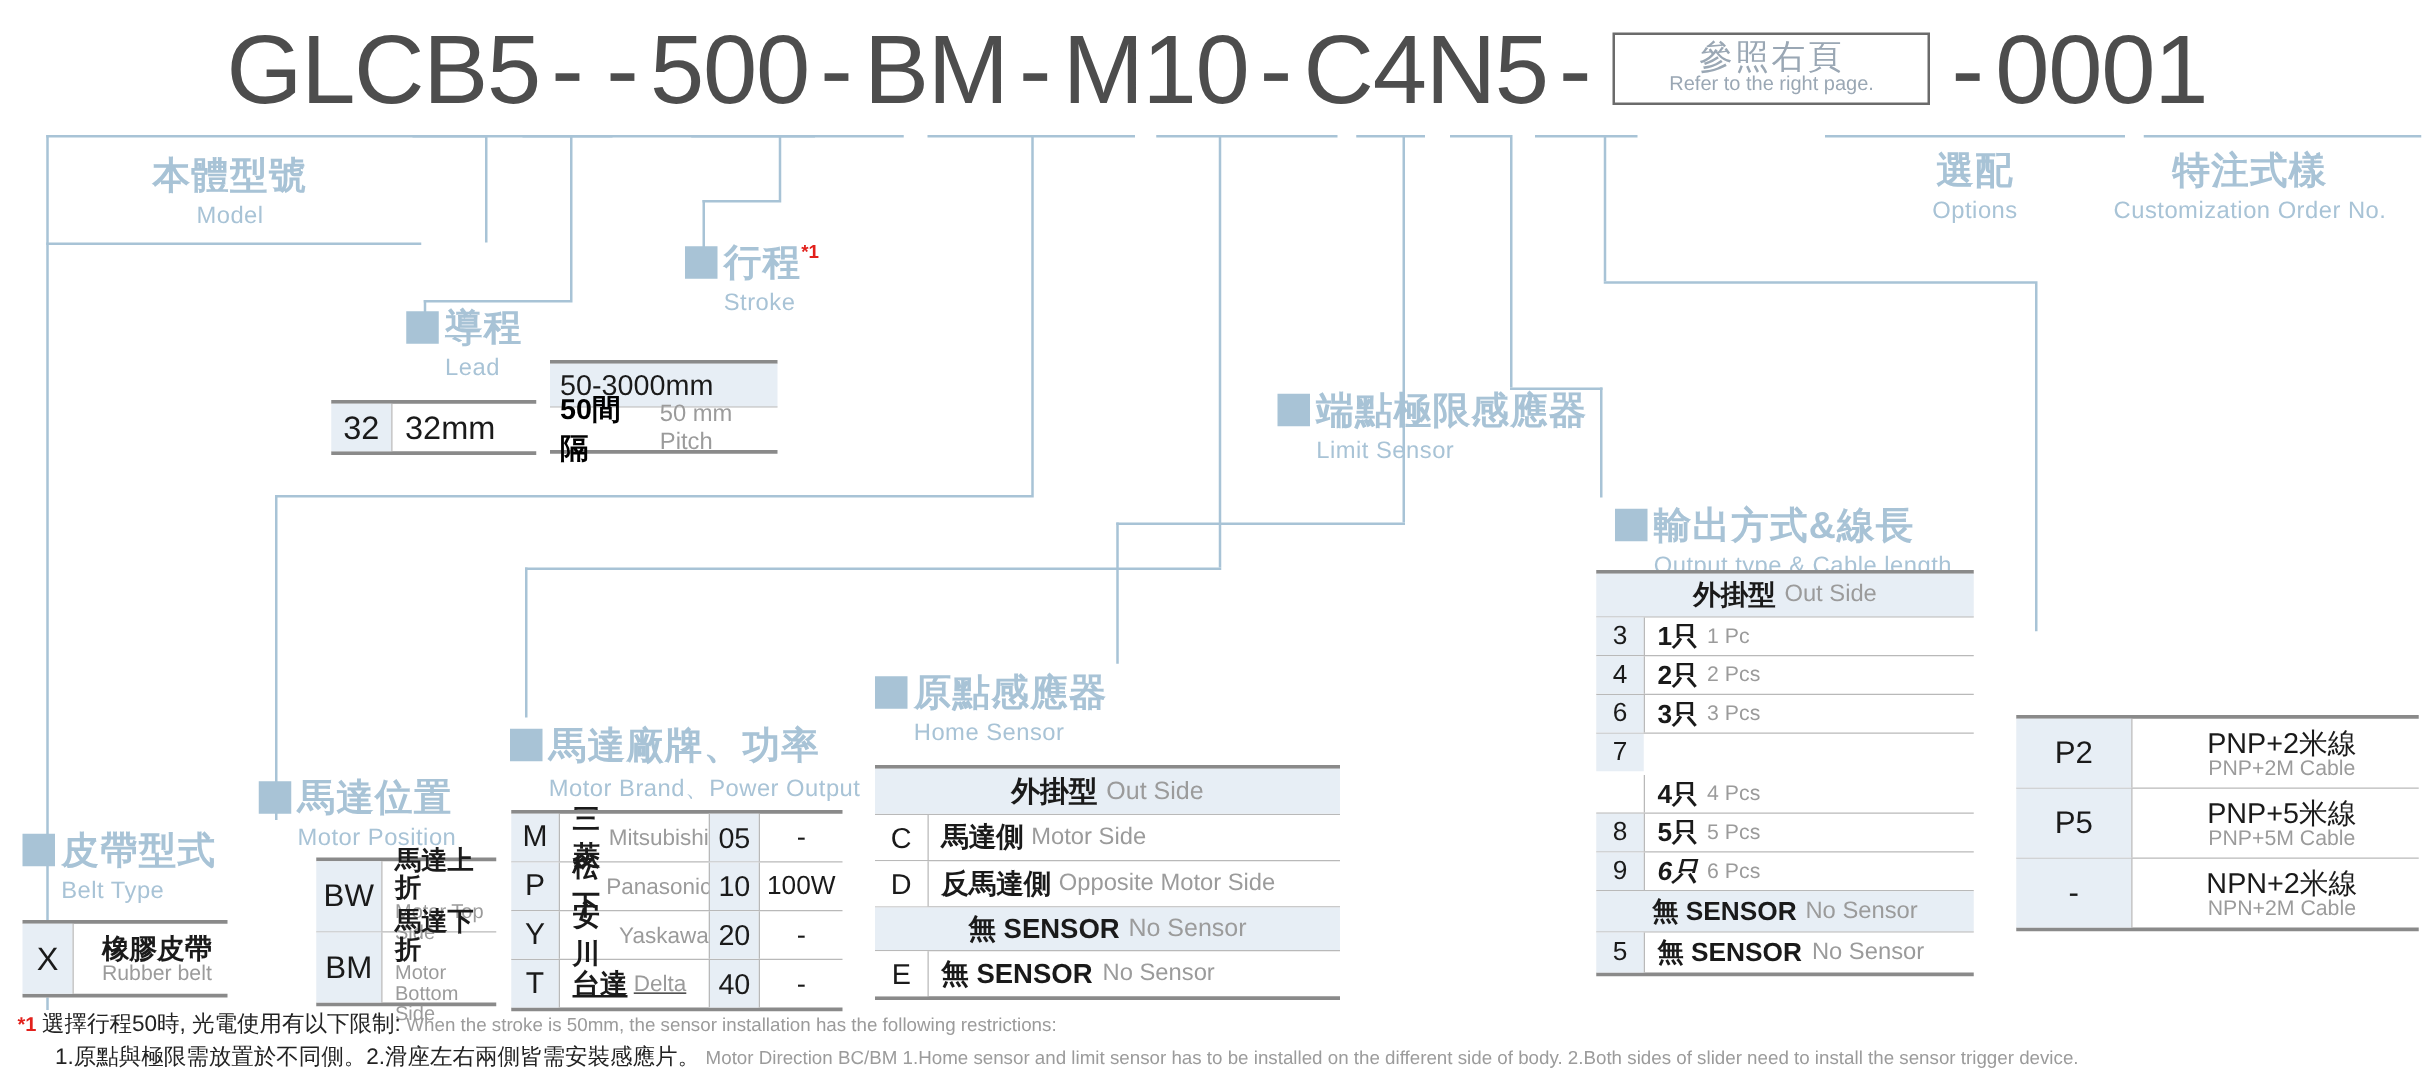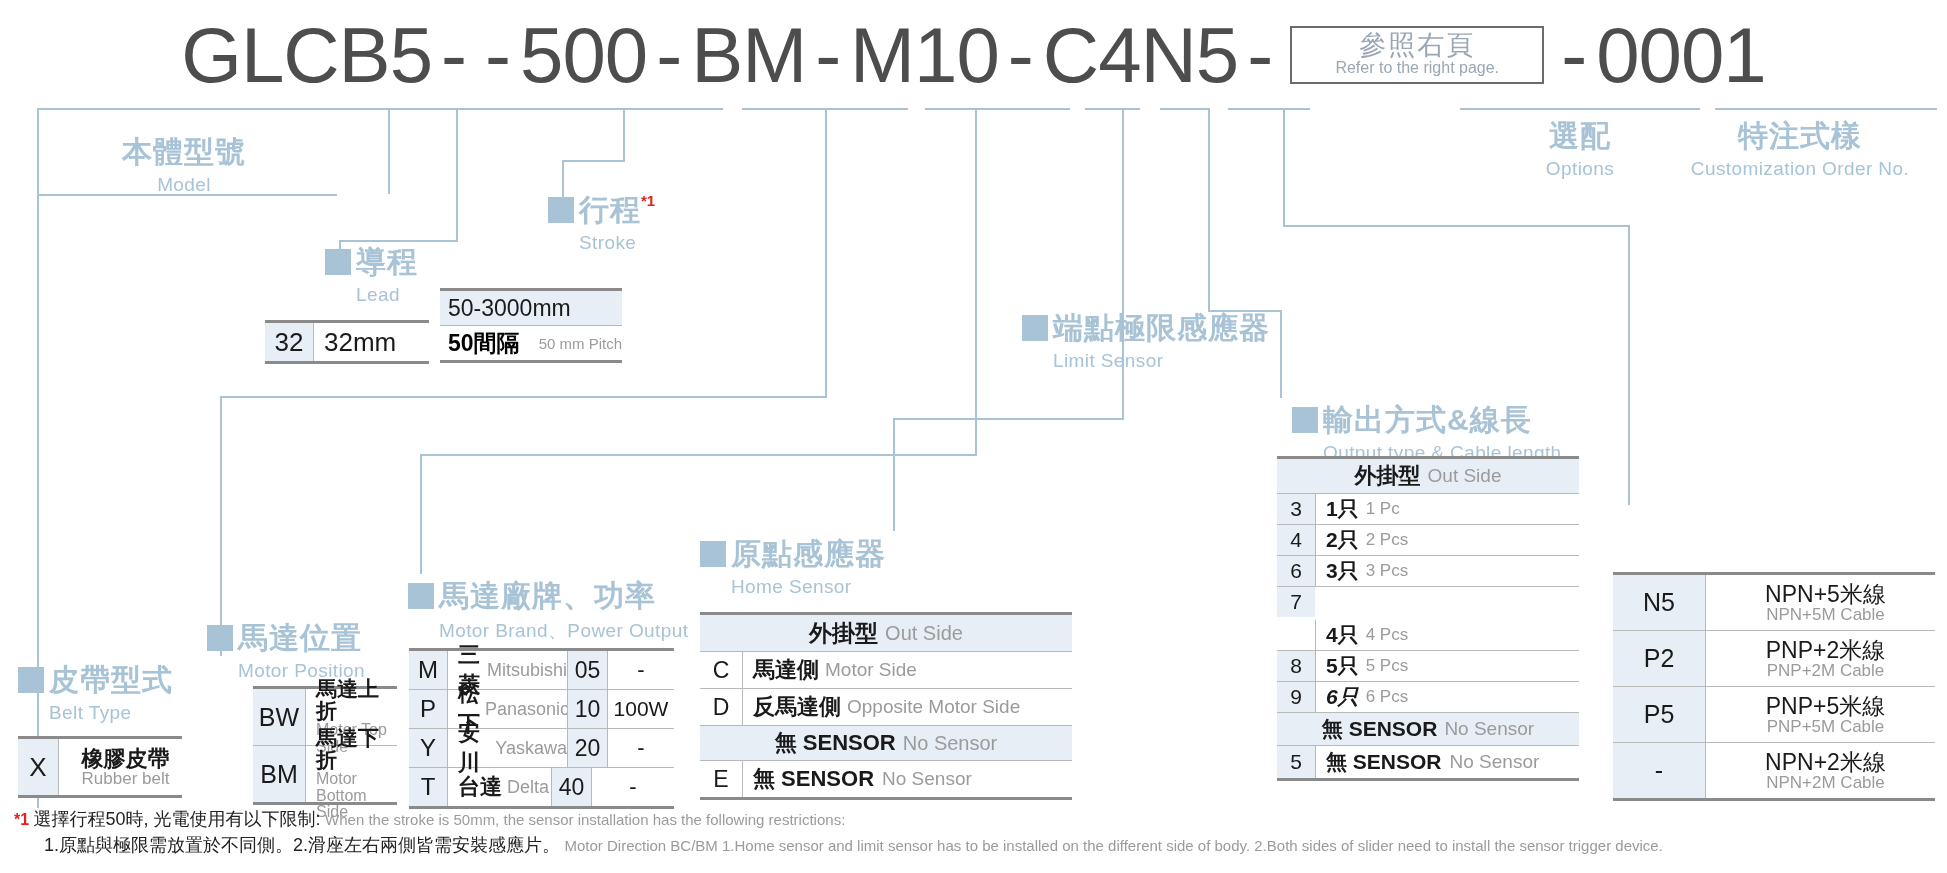--- a/index.html
+++ b/index.html
@@ -127,21 +127,21 @@
 <div class="ln lnv" style="left:1280px;top:310px;height:88px;"></div>
 
 <div class="ln lnv" style="left:1283px;top:108px;height:0px;"></div>
 <div class="ln lnh" style="left:1283px;top:225px;width:345px;"></div>
 <div class="ln lnv" style="left:1283px;top:108px;height:117px;"></div>
 <div class="ln lnv" style="left:1628px;top:225px;height:280px;"></div>
 
 <div class="ln lnh" style="left:1460px;top:108px;width:240px;"></div>
 <div class="ln lnh" style="left:1715px;top:108px;width:222px;"></div>
 
-<div class="grp ctr" style="left:84px;top:132px;width:200px;">
+<div class="grp ctr" style="left:84px;top:120px;width:200px;">
   <span class="zh">本體型號</span>
   <span class="en">Model</span>
 </div>
 
 <div class="grp" style="left:1480px;top:116px;width:200px;text-align:center;">
   <span class="zh">選配</span>
   <span class="en">Options</span>
 </div>
 
 <div class="grp" style="left:1660px;top:116px;width:280px;text-align:center;">
@@ -196,21 +196,21 @@
   </div>
 </div>
 
 <div class="tbl" id="tbl-stroke" style="left:440px;top:288px;width:182px;font-size:23px;">
   <div class="trow">
     <div class="tfull" style="height:34px;justify-content:flex-start;padding-left:8px;width:100%;">50-3000mm</div>
   </div>
   <div class="trow">
     <div style="height:34px;display:flex;align-items:center;padding-left:8px;width:100%;box-sizing:border-box;justify-content:space-between;">
       <span class="zhs">50間隔</span>
-      <span class="ens" style="font-size:15px;margin-left:16px;">50 mm Pitch</span>
+      <span class="ens" style="font-size:19px;margin-left:16px;">50 mm Pitch</span>
     </div>
   </div>
 </div>
 
 <div class="tbl" id="tbl-belt" style="left:18px;top:736px;width:164px;">
   <div class="trow">
     <div class="tcode" style="width:40px;height:56px;font-size:26px;">X</div>
     <div class="tdesc stk" style="height:56px;">
       <span class="zhs" style="font-size:22px;">橡膠皮帶</span>
       <span class="ens" style="font-size:17px;">Rubber belt</span>
@@ -258,21 +258,21 @@
     <div class="tcode" style="width:38px;height:38px;font-size:24px;">Y</div>
     <div class="tdesc" style="height:38px;width:120px;flex:none;">
       <span class="zhs" style="font-size:22px;">安川</span>
       <span class="ens" style="font-size:18px;margin-left:5px;">Yaskawa</span>
     </div>
     <div class="tcode" style="width:40px;height:38px;font-size:23px;border-left:1px solid #b9b9b9;">20</div>
     <div class="tdesc" style="height:38px;justify-content:center;padding-left:0;font-size:22px;">-</div>
   </div>
   <div class="trow">
     <div class="tcode" style="width:38px;height:38px;font-size:24px;">T</div>
-    <div class="tdesc" style="height:38px;width:104px;flex:none;">
+    <div class="tdesc" style="height:38px;width:120px;flex:none;text-decoration:underline;">
       <span class="zhs" style="font-size:22px;">台達</span>
       <span class="ens" style="font-size:18px;margin-left:5px;">Delta</span>
     </div>
     <div class="tcode" style="width:40px;height:38px;font-size:23px;border-left:1px solid #b9b9b9;">40</div>
     <div class="tdesc" style="height:38px;justify-content:center;padding-left:0;font-size:22px;">-</div>
   </div>
 </div>
 
 <div class="tbl" id="tbl-home" style="left:700px;top:612px;width:372px;">
   <div class="trow">
@@ -368,27 +368,20 @@
   <div class="trow">
     <div class="tcode" style="width:38px;height:32px;font-size:21px;">5</div>
     <div class="tdesc" style="height:32px;">
       <span class="zhs" style="font-size:21px;">無 SENSOR</span>
       <span class="ens" style="font-size:19px;margin-left:8px;">No Sensor</span>
     </div>
   </div>
 </div>
 
 <div class="tbl" id="tbl-output" style="left:1613px;top:572px;width:322px;">
-  <div class="trow">
-    <div class="tcode" style="width:92px;height:55px;font-size:25px;">N5</div>
-    <div class="tdesc stk" style="height:55px;">
-      <span style="font-size:23px;">NPN+5米線</span>
-      <span class="ens" style="font-size:17px;">NPN+5M Cable</span>
-    </div>
-  </div>
   <div class="trow">
     <div class="tcode" style="width:92px;height:55px;font-size:25px;">P2</div>
     <div class="tdesc stk" style="height:55px;">
       <span style="font-size:23px;">PNP+2米線</span>
       <span class="ens" style="font-size:17px;">PNP+2M Cable</span>
     </div>
   </div>
   <div class="trow">
     <div class="tcode" style="width:92px;height:55px;font-size:25px;">P5</div>
     <div class="tdesc stk" style="height:55px;">

